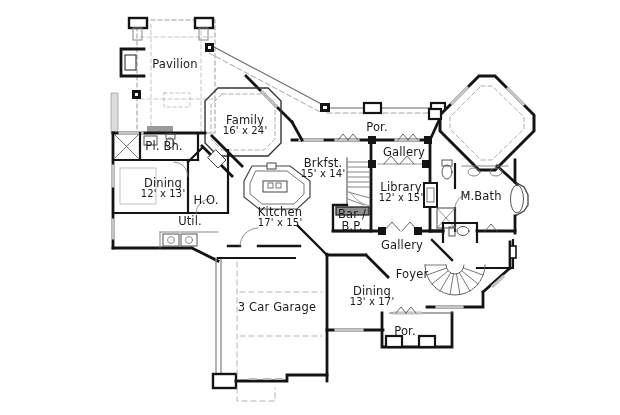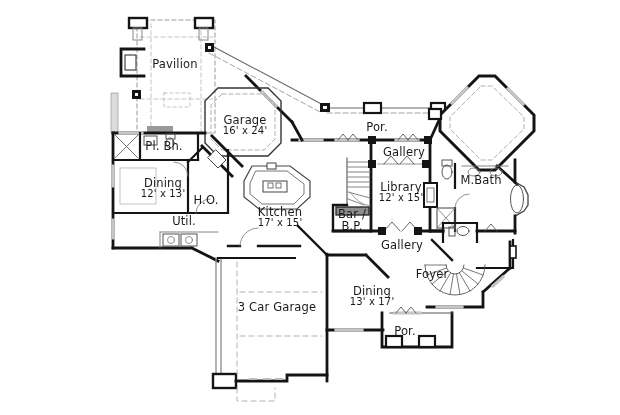--- a/index.html
+++ b/index.html
@@ -195,68 +195,72 @@
     </g>
   </g>
 </svg>
 
 <div class="labels">
   <div class="lbl" style="left:175px;top:64px">
         <span class="nm">Pavilion</span>
         <span class="dm"></span>
       </div>
   <div class="lbl" style="left:245px;top:126px">
-        <span class="nm">Garage</span>
+        <span class="nm">Family</span>
         <span class="dm">16' x 24'</span>
       </div>
   <div class="lbl" style="left:377px;top:127px">
         <span class="nm">Por.</span>
         <span class="dm"></span>
       </div>
   <div class="lbl" style="left:164px;top:146px">
         <span class="nm">Pl. Bh.</span>
         <span class="dm"></span>
       </div>
   <div class="lbl" style="left:163px;top:189px">
         <span class="nm">Dining</span>
         <span class="dm">12' x 13'</span>
       </div>
   <div class="lbl" style="left:206px;top:200px">
         <span class="nm">H.O.</span>
         <span class="dm"></span>
       </div>
+  <div class="lbl" style="left:323px;top:169px">
+        <span class="nm">Brkfst.</span>
+        <span class="dm">15' x 14'</span>
+      </div>
   <div class="lbl" style="left:404px;top:152px">
         <span class="nm">Gallery</span>
         <span class="dm"></span>
       </div>
   <div class="lbl" style="left:401px;top:193px">
         <span class="nm">Library</span>
         <span class="dm">12' x 15'</span>
       </div>
-  <div class="lbl" style="left:481px;top:180px">
+  <div class="lbl" style="left:481px;top:196px">
         <span class="nm">M.Bath</span>
         <span class="dm"></span>
       </div>
-  <div class="lbl" style="left:184px;top:221px">
+  <div class="lbl" style="left:190px;top:221px">
         <span class="nm">Util.</span>
         <span class="dm"></span>
       </div>
   <div class="lbl" style="left:280px;top:218px">
         <span class="nm">Kitchen</span>
         <span class="dm">17' x 15'</span>
       </div>
   <div class="lbl" style="left:352px;top:220px">
         <span class="nm">Bar /</span>
         <span class="nm">B.P.</span>
       </div>
   <div class="lbl" style="left:402px;top:245px">
         <span class="nm">Gallery</span>
         <span class="dm"></span>
       </div>
-  <div class="lbl" style="left:432px;top:274px">
+  <div class="lbl" style="left:412px;top:274px">
         <span class="nm">Foyer</span>
         <span class="dm"></span>
       </div>
   <div class="lbl" style="left:372px;top:297px">
         <span class="nm">Dining</span>
         <span class="dm">13' x 17'</span>
       </div>
   <div class="lbl" style="left:277px;top:307px">
         <span class="nm">3 Car Garage</span>
         <span class="dm"></span>

